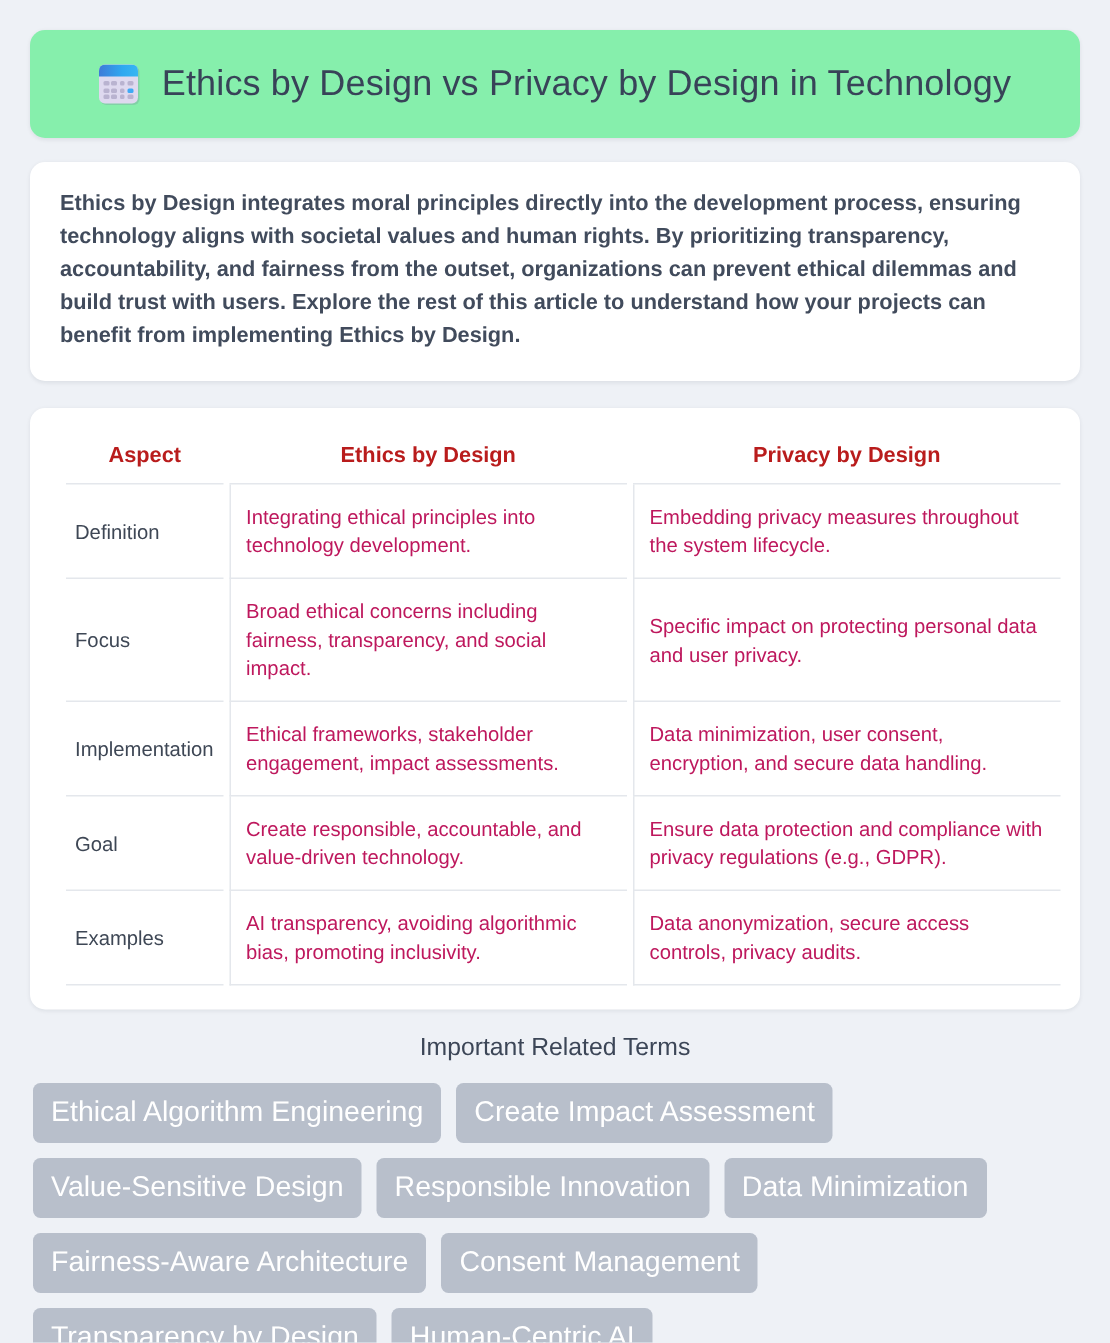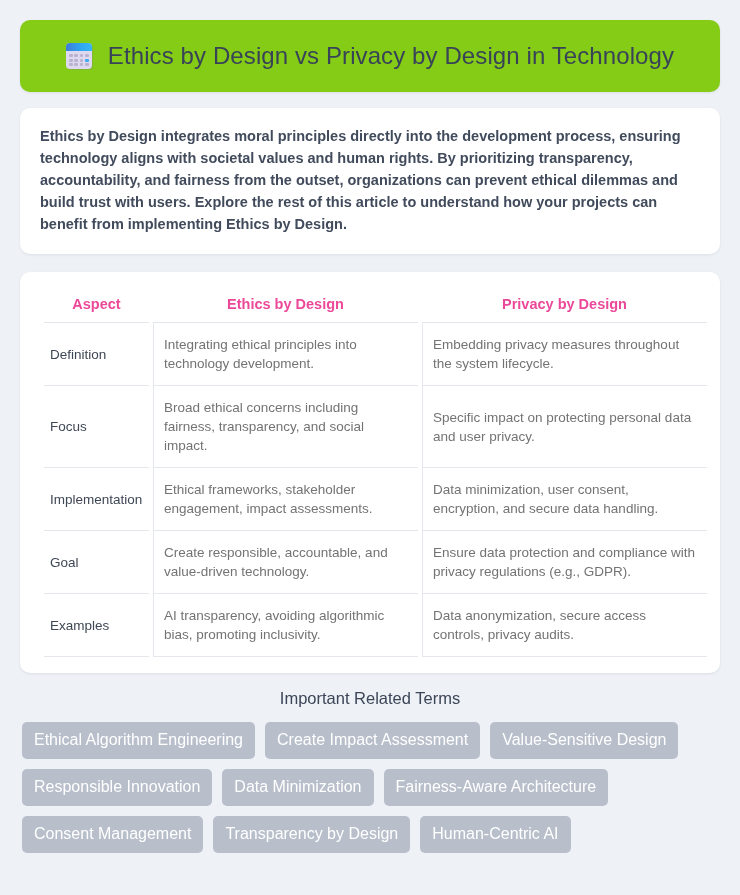--- a/index.html
+++ b/index.html
@@ -17,21 +17,21 @@
     overflow: hidden;
   }
 
   .page {
     width: 740px;
     padding: 20px;
   }
 
   
   .header-card {
-    background: #84cc16;
+    background: #86efac;
     border-radius: 10px;
     box-shadow: 0 1px 3px rgba(15, 23, 42, 0.08);
     height: 72px;
     display: flex;
     align-items: center;
     justify-content: center;
     margin-bottom: 16px;
   }
   .header-inner {
     display: flex;
@@ -104,31 +104,31 @@
   }
   table.cmp {
     width: 100%;
     border-collapse: separate;
     border-spacing: 4px 0;
     table-layout: fixed;
   }
   table.cmp th {
     font-size: 14.5px;
     font-weight: bold;
-    color: #ec4899;
+    color: #b91c1c;
     padding: 10px 6px 10px 6px;
     border-bottom: 1px solid #e4e7ec;
     text-align: center;
     vertical-align: bottom;
   }
   table.cmp th.aspect-head { }
   table.cmp td {
     font-size: 13.5px;
     line-height: 19px;
-    color: #737373;
+    color: #be185d;
     padding: 12px 10px 12px 10px;
     border-bottom: 1px solid #e4e7ec;
     vertical-align: middle;
   }
   table.cmp td.aspect-cell {
     color: #3e4755;
     padding-left: 6px;
     padding-right: 6px;
   }
   table.cmp td.val-cell {
@@ -148,21 +148,21 @@
   }
   .tag-wrap {
     display: flex;
     flex-wrap: wrap;
     gap: 10px 10px;
     padding: 0 2px 0 2px;
   }
   .tag {
     background: #b8bfcb;
     color: #ffffff;
-    font-size: 16px;
+    font-size: 19px;
     line-height: 1;
     padding: 10px 12px 11px 12px;
     border-radius: 5px;
     white-space: nowrap;
     display: inline-block;
   }
 </style>
 </head>
 <body>
 

